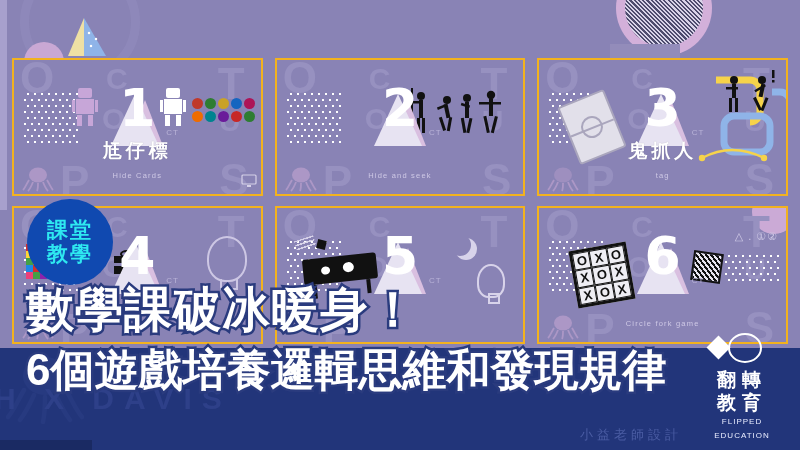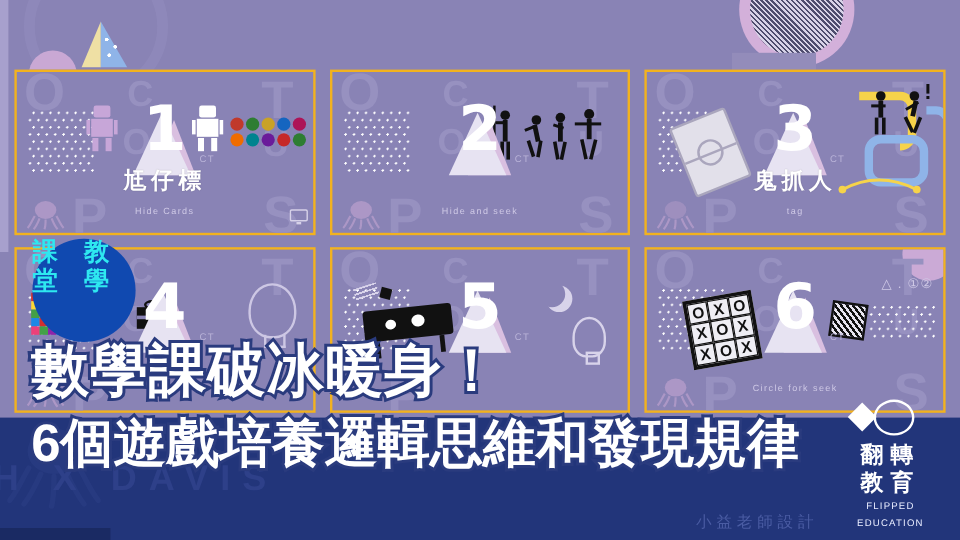--- a/index.html
+++ b/index.html
@@ -233,21 +233,21 @@
     font-weight:700; color:#ffffff; line-height:1;
     -webkit-text-stroke:5px #2a3b7e; paint-order:stroke fill;
     font-family:"Liberation Sans", sans-serif;
   }
   .title1{ font-size:48px; letter-spacing:1px; }
   .title2{ font-size:44px; letter-spacing:0px; margin-top:14px; }
 
   .badge{
     position:absolute; left:27px; top:199px; width:86px; height:86px;
     border-radius:50%; background:#1049b0; z-index:50;
-    display:flex; flex-direction:row; justify-content:center;
+    display:flex; flex-direction:column; align-items:center; justify-content:center;
   }
   .badge div{
     color:#2ee8f0; font-size:21px; font-weight:700; letter-spacing:2px; line-height:1.15;
   }
 
   .logo{
     position:absolute; right:10px; bottom:8px; width:96px; z-index:60;
     text-align:center; color:#fff;
   }
   .logo .mark{ position:relative; height:34px; margin-bottom:2px; }
@@ -622,21 +622,21 @@
           <span>X</span>
       </div>
       <div class="hatchbox"></div>
       <div class="warn">△&nbsp;.&nbsp;①②</div>
       <div class="numfig">
         <div class="tri2"></div>
           <div class="tri"></div>
         <div class="num">6</div>
         <div class="tinytxt">CT</div>
       </div>
-      <div class="card-sub">Circle fork seek</div>
+      <div class="card-sub">Circle fork game</div>
     </div>
   </div>
 
   <div class="banner">
     <svg class="bocto" viewBox="0 0 78 70">
       <ellipse cx="39" cy="22" rx="22" ry="19" fill="#3b4d96"></ellipse>
       <path d="M18 36 C11 48 8 56 2 63 M28 41 C23 52 20 58 14 66 M39 43 C39 53 39 59 37 68 M50 41 C55 52 58 58 64 66 M60 36 C67 48 70 56 76 63" stroke="#3b4d96" stroke-width="4.5" fill="none" stroke-linecap="round"></path>
     </svg>
     <div class="ghost">H X DAVIS</div>
     <div class="bwm">小益老師設計</div>

